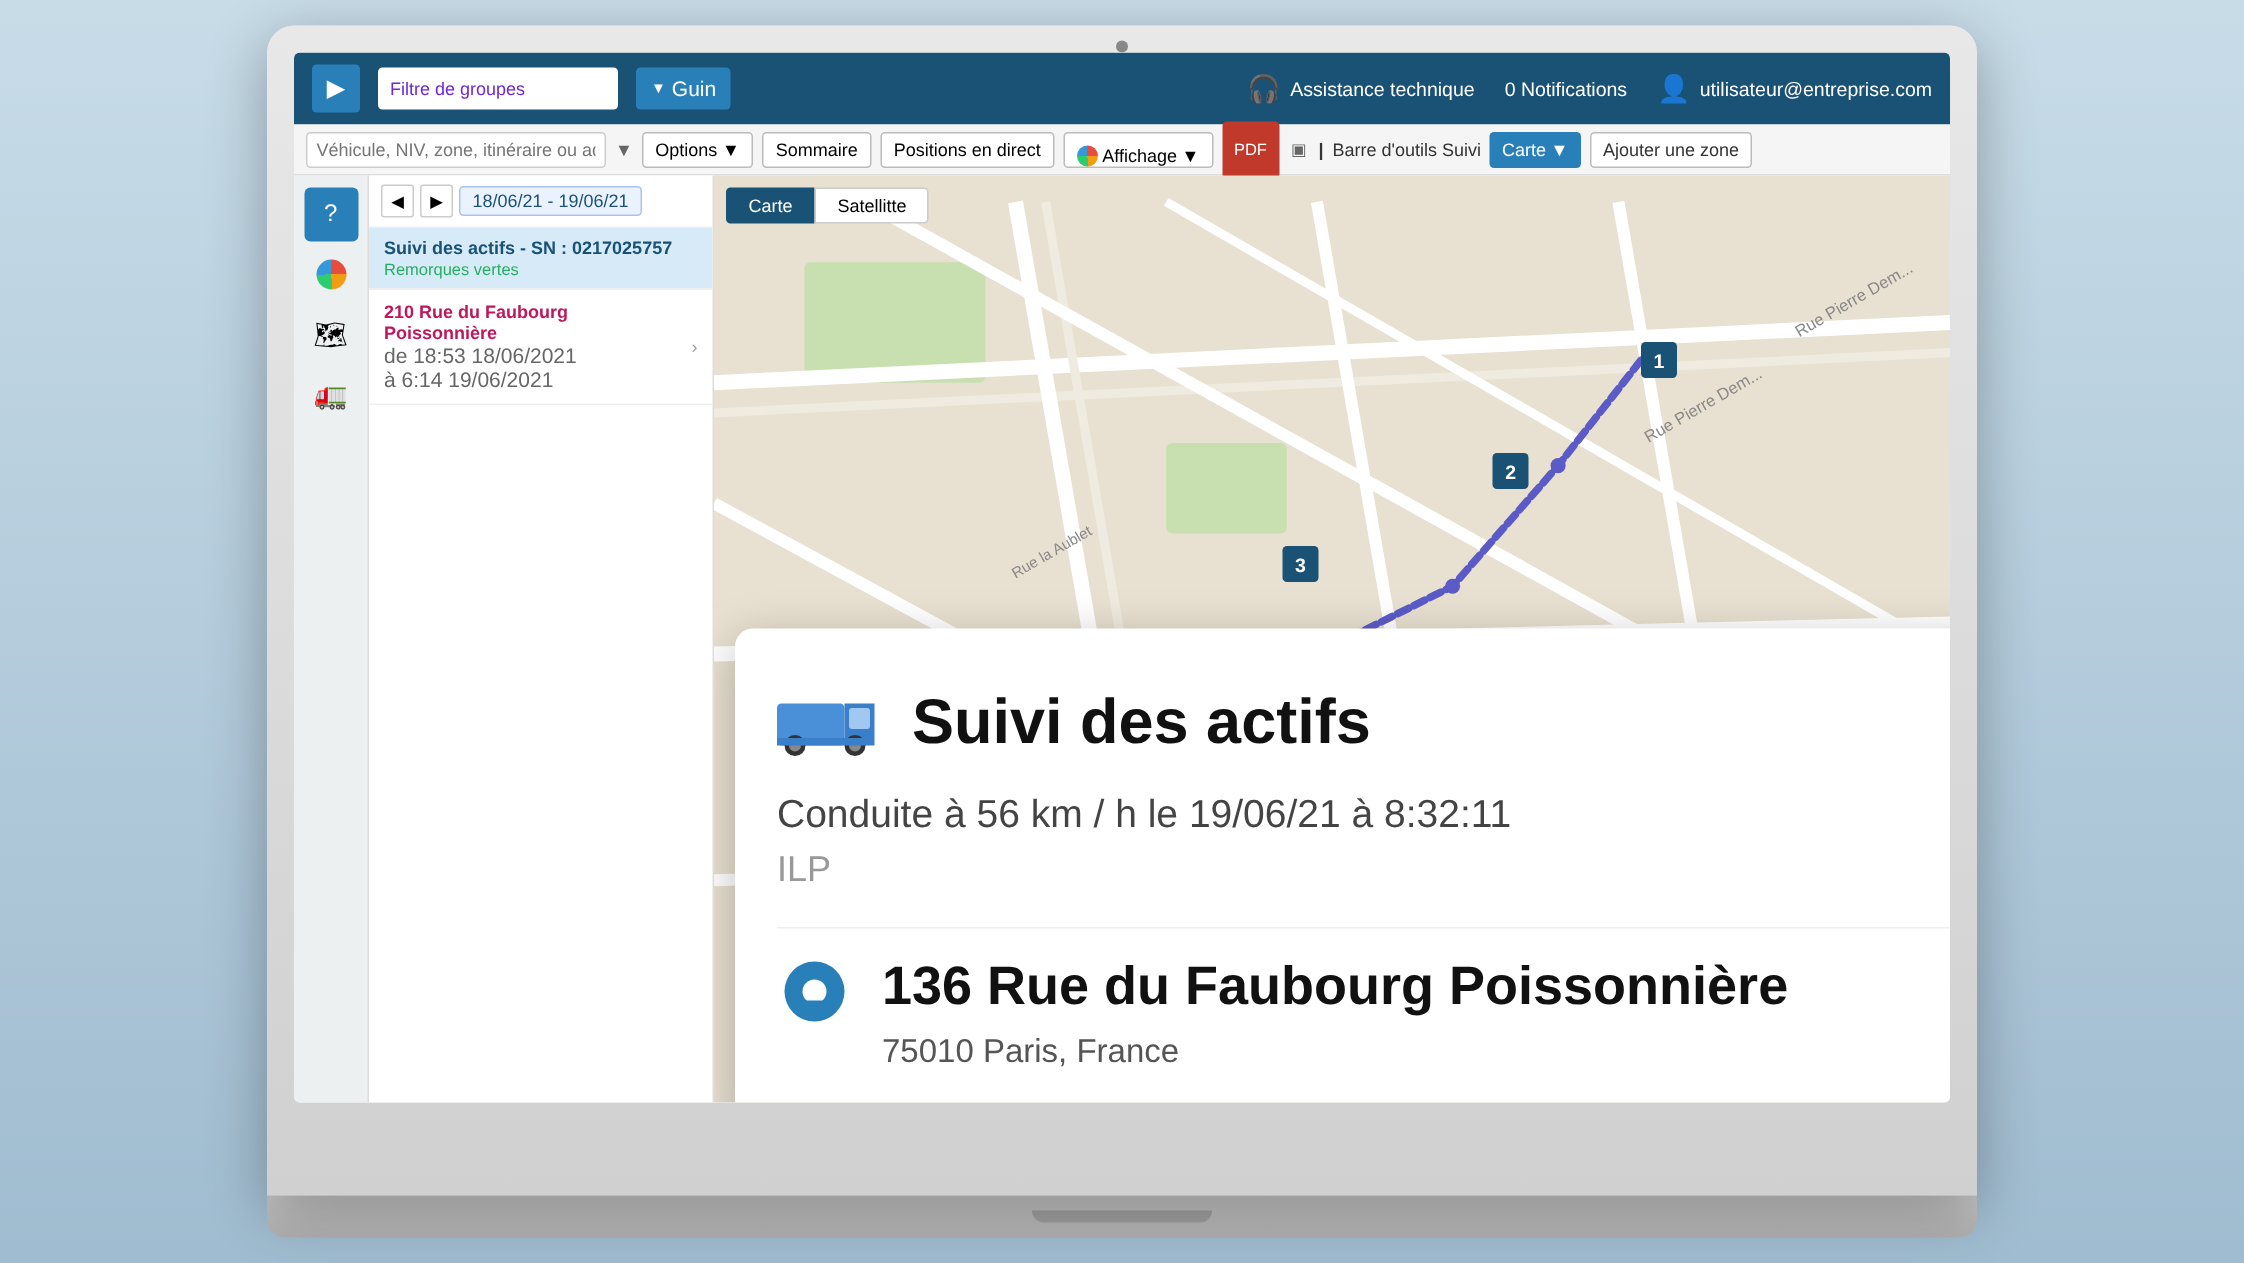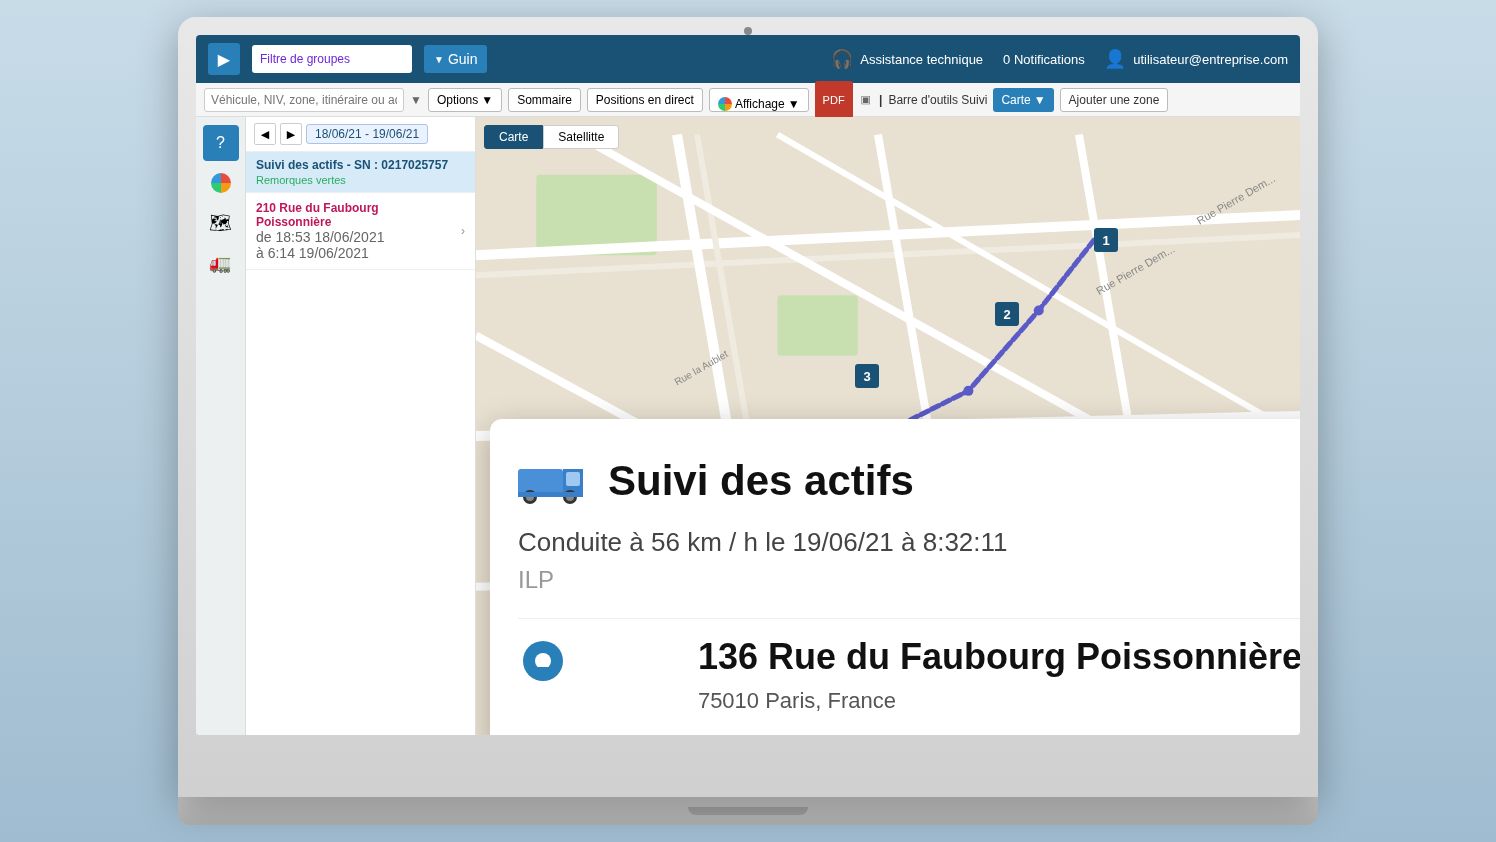--- a/index.html
+++ b/index.html
@@ -476,21 +476,20 @@
     .tooltip-divider {
       border: none;
       border-top: 1px solid #eee;
       margin: 16px 0;
     }
 
     .tooltip-location {
       display: flex;
       align-items: flex-start;
       gap: 20px;
-      justify-content: space-between;
     }
 
     .tooltip-pin-icon {
       width: 50px;
       height: 60px;
       display: flex;
       align-items: flex-start;
       justify-content: center;
       flex-shrink: 0;
       padding-top: 4px;

